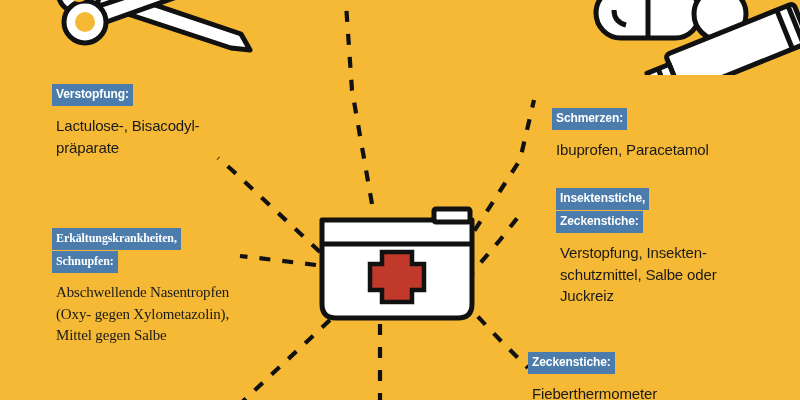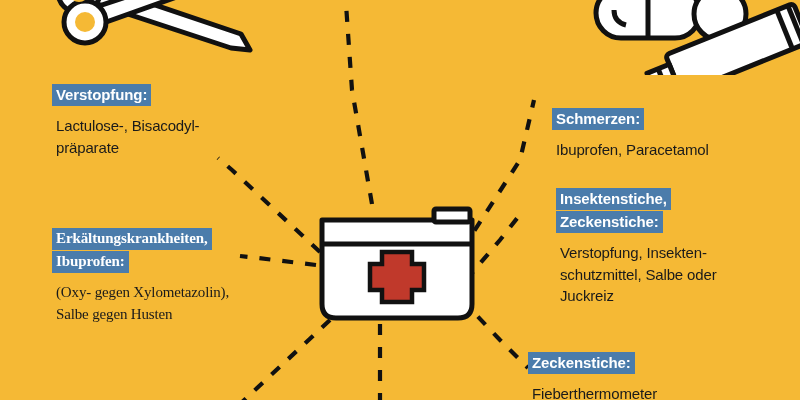--- a/index.html
+++ b/index.html
@@ -41,21 +41,21 @@
   
   .entry {
     position: absolute;
     width: 268px;
   }
   .hd-line {
     display: table;
     background: #4B7CAB;
     color: #ffffff;
     font-weight: bold;
-    font-size: 15px;
+    font-size: 12px;
     line-height: 19px;
     padding: 1px 4px 2px 4px;
     margin-bottom: 1px;
     letter-spacing: -0.1px;
     white-space: nowrap;
   }
   .body-text {
     color: #1a1a1a;
     font-size: 15px;
     line-height: 21.5px;
@@ -151,24 +151,25 @@
   <div class="entry" id="entry-verstopfung">
     <div class="hd-line">Verstopfung:</div>
     <div class="body-text">
       <div>Lactulose-, Bisacodyl-</div>
       <div>präparate</div>
     </div>
   </div>
 
   <div class="entry" id="entry-erkaeltung">
     <div class="hd-line">Erkältungskrankheiten,</div>
-    <div class="hd-line">Ibuprofen:</div>
+    <div class="hd-line">Schnupfen:</div>
     <div class="body-text">
+      <div>Abschwellende Nasentropfen</div>
       <div>(Oxy- gegen Xylometazolin),</div>
-      <div>Salbe gegen Husten</div>
+      <div>Mittel gegen Salbe</div>
     </div>
   </div>
 
   <div class="entry" id="entry-schmerzen">
     <div class="hd-line">Schmerzen:</div>
     <div class="body-text">
       <div>Ibuprofen, Paracetamol</div>
     </div>
   </div>
 

